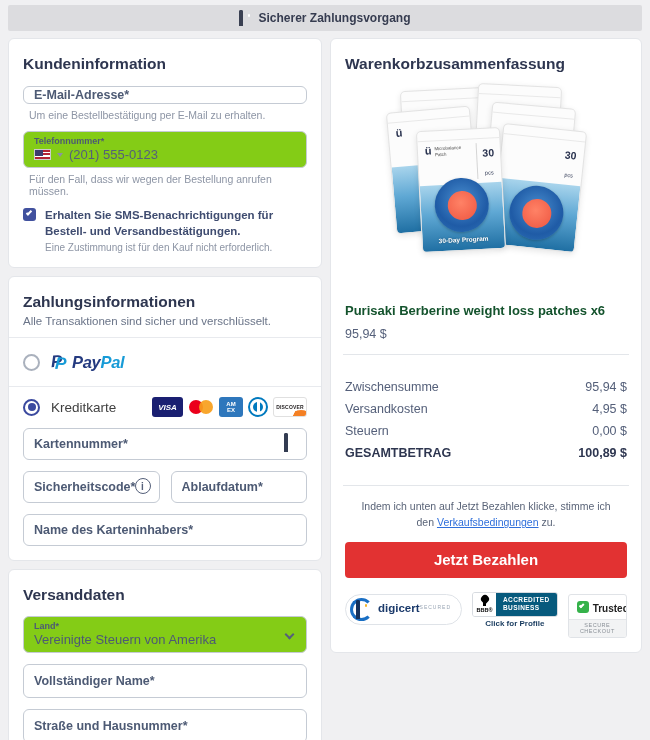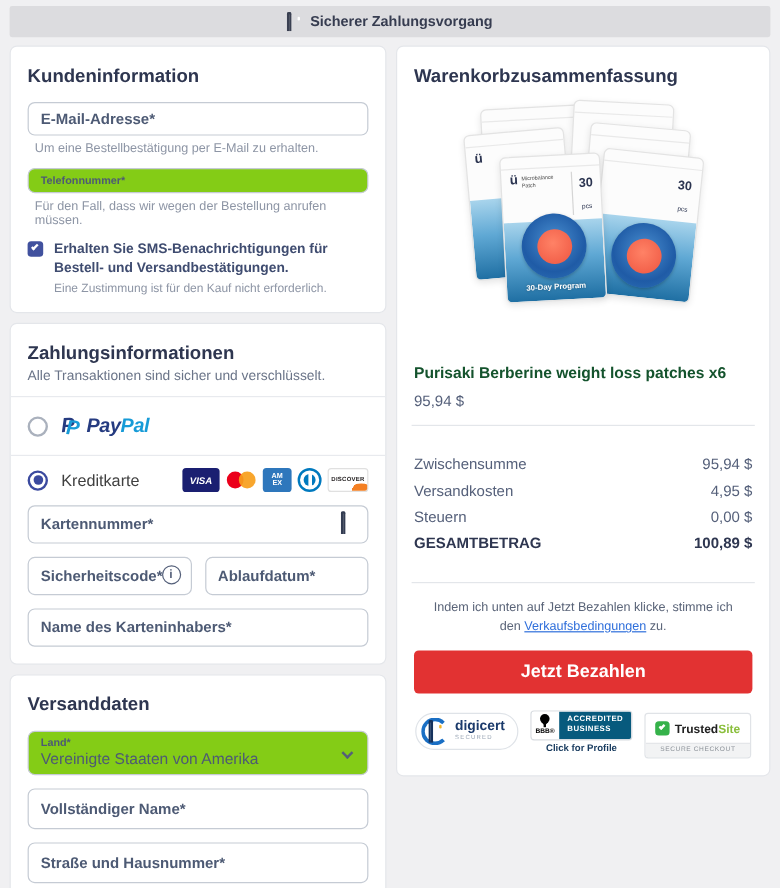--- a/index.html
+++ b/index.html
@@ -23,21 +23,21 @@
   .lock .body i { position:absolute; left:5px; top:2.5px; width:2px; height:3px; background:#fff; border-radius:1px; }
 
   
   .cols { display:flex; gap:8px; margin:0 8px; align-items:flex-start; }
   .col-left { width:314px; display:flex; flex-direction:column; gap:8px; }
   .col-right { width:312px; }
   .card { background:#fff; border:1px solid #e4e6ea; border-radius:6px; padding:14px; }
   .section-title { margin:2px 0 12px; font-size:15.5px; font-weight:700; color:#2e3650; }
 
   
-  .tb { width:100%; height:28px; border:1px solid #c5cbd4; border-radius:6px; padding:0 10px;
+  .tb { width:100%; height:18px; border:1px solid #c5cbd4; border-radius:6px; padding:0 10px;
     font-family:"Liberation Sans",sans-serif; font-size:12.5px; font-weight:700; color:#4d5a74; background:#fff; outline:none; }
   .tb::placeholder { color:#4d5a74; opacity:1; font-weight:700; }
   .helper { font-size:10.5px; color:#8d95a5; margin:5px 0 10px 6px; }
 
   .stack-box { border:1px solid #c5cbd4; border-radius:6px; padding:4px 10px 5px; background:#84cc16; }
   .stack-label { font-size:9px; font-weight:700; color:#4d5a74; }
   .phone-row { display:flex; align-items:center; gap:6px; margin-top:1px; }
   .flag { width:17px; height:11px; flex:none; position:relative; border:0.5px solid #ccc;
     background:repeating-linear-gradient(180deg,#b22234 0 1.7px,#fff 1.7px 3.4px); }
   .flag .canton { position:absolute; left:0; top:0; width:8px; height:6px; background:#3c3b6e; }
@@ -155,21 +155,21 @@
 
   .badges { display:flex; justify-content:center; align-items:flex-start; gap:10px; margin-top:14px; }
   .badge-digicert { display:flex; align-items:center; gap:5px; border:1px solid #dfe3e8;
     border-radius:16px; padding:3px 10px 3px 4px; background:#fff; margin-top:2px; }
   .dc-wrap { position:relative; width:23px; height:23px; flex:none; }
   .dc-arc { position:absolute; inset:0; border-radius:50%; border:3px solid #1a6fc4; border-right-color:transparent; }
   .dc-lock { position:absolute; left:6px; top:4px; width:11px; height:14px; }
   .dc-lock .shackle { width:7px; height:6px; border:2px solid #16325c; border-bottom:none; border-radius:4px 4px 0 0; margin:0 auto; }
   .dc-lock .body { width:11px; height:8px; background:#16325c; border-radius:2px; margin-top:-1px; position:relative; }
   .dc-lock .body i { position:absolute; left:4.5px; top:2.5px; width:2px; height:3px; background:#f4b62a; border-radius:1px; }
-  .dc-col { display:flex; flex-direction:column; line-height:1; }
+  .dc-col { display:flex; flex-direction:row; line-height:1; }
   .dc-name { font-weight:800; font-size:11.5px; color:#1b3a6b; }
   .dc-sub { font-size:5px; color:#9aa6b5; letter-spacing:1px; margin-top:2px; }
 
   .badge-bbb-wrap { display:flex; flex-direction:column; align-items:center; gap:2px; }
   .badge-bbb { display:flex; border:1px solid #d7dbe0; border-radius:3px; overflow:hidden; background:#fff; }
   .bbb-left { width:23px; display:flex; flex-direction:column; align-items:center; justify-content:center; padding:2px 1px; background:#fff; }
   .flame { width:8px; height:8px; background:#000; border-radius:50% 50% 50% 0; transform:rotate(-45deg); }
   .stem { width:2.5px; height:4px; background:#000; margin-top:-1px; }
   .bbb-abbr { font-size:5.5px; font-weight:800; color:#000; margin-top:1px; }
   .bbb-right { background:#075a7d; padding:4px 7px; display:flex; flex-direction:column; justify-content:center; gap:2px; }
@@ -200,20 +200,27 @@
 
   <div class="col-left">
 
     <div class="card">
       <div class="section-title">Kundeninformation</div>
       <input class="tb" type="text" placeholder="E-Mail-Adresse*" style="">
       <div class="helper">Um eine Bestellbestätigung per E-Mail zu erhalten.</div>
 
       <div class="stack-box">
         <div class="stack-label">Telefonnummer*</div>
+        <div class="phone-row">
+          <span class="flag">
+              <span class="canton"></span>
+            </span>
+          <span class="caret-down"></span>
+          <input class="phone-input" type="text" value="(201) 555-0123" style="">
+        </div>
       </div>
       <div class="helper">Für den Fall, dass wir wegen der Bestellung anrufen müssen.</div>
 
       <div class="cb-row">
         <span class="checkbox">
             <span class="check"></span>
           </span>
         <div>
           <div class="cb-label">Erhalten Sie SMS-Benachrichtigungen für Bestell- und Versandbestätigungen.</div>
           <div class="cb-note">Eine Zustimmung ist für den Kauf nicht erforderlich.</div>
@@ -283,21 +290,21 @@
       </div>
 
       <input class="tb mt11" style="height: 32px;" type="text" placeholder="Name des Karteninhabers*">
     </div>
 
     <div class="card">
       <div class="section-title">Versanddaten</div>
 
       <div class="stack-box select-box">
         <div class="stack-label">Land*</div>
-        <div class="select-value">Vereinigte Staaten von Amerika</div>
+        <div class="select-value">Vereinigte Steuern von Amerika</div>
         <span class="chev"></span>
       </div>
 
       <input class="tb ship-tb" type="text" placeholder="Vollständiger Name*" style="">
       <input class="tb ship-tb" type="text" placeholder="Straße und Hausnummer*" style="">
       
 
       
 
       

